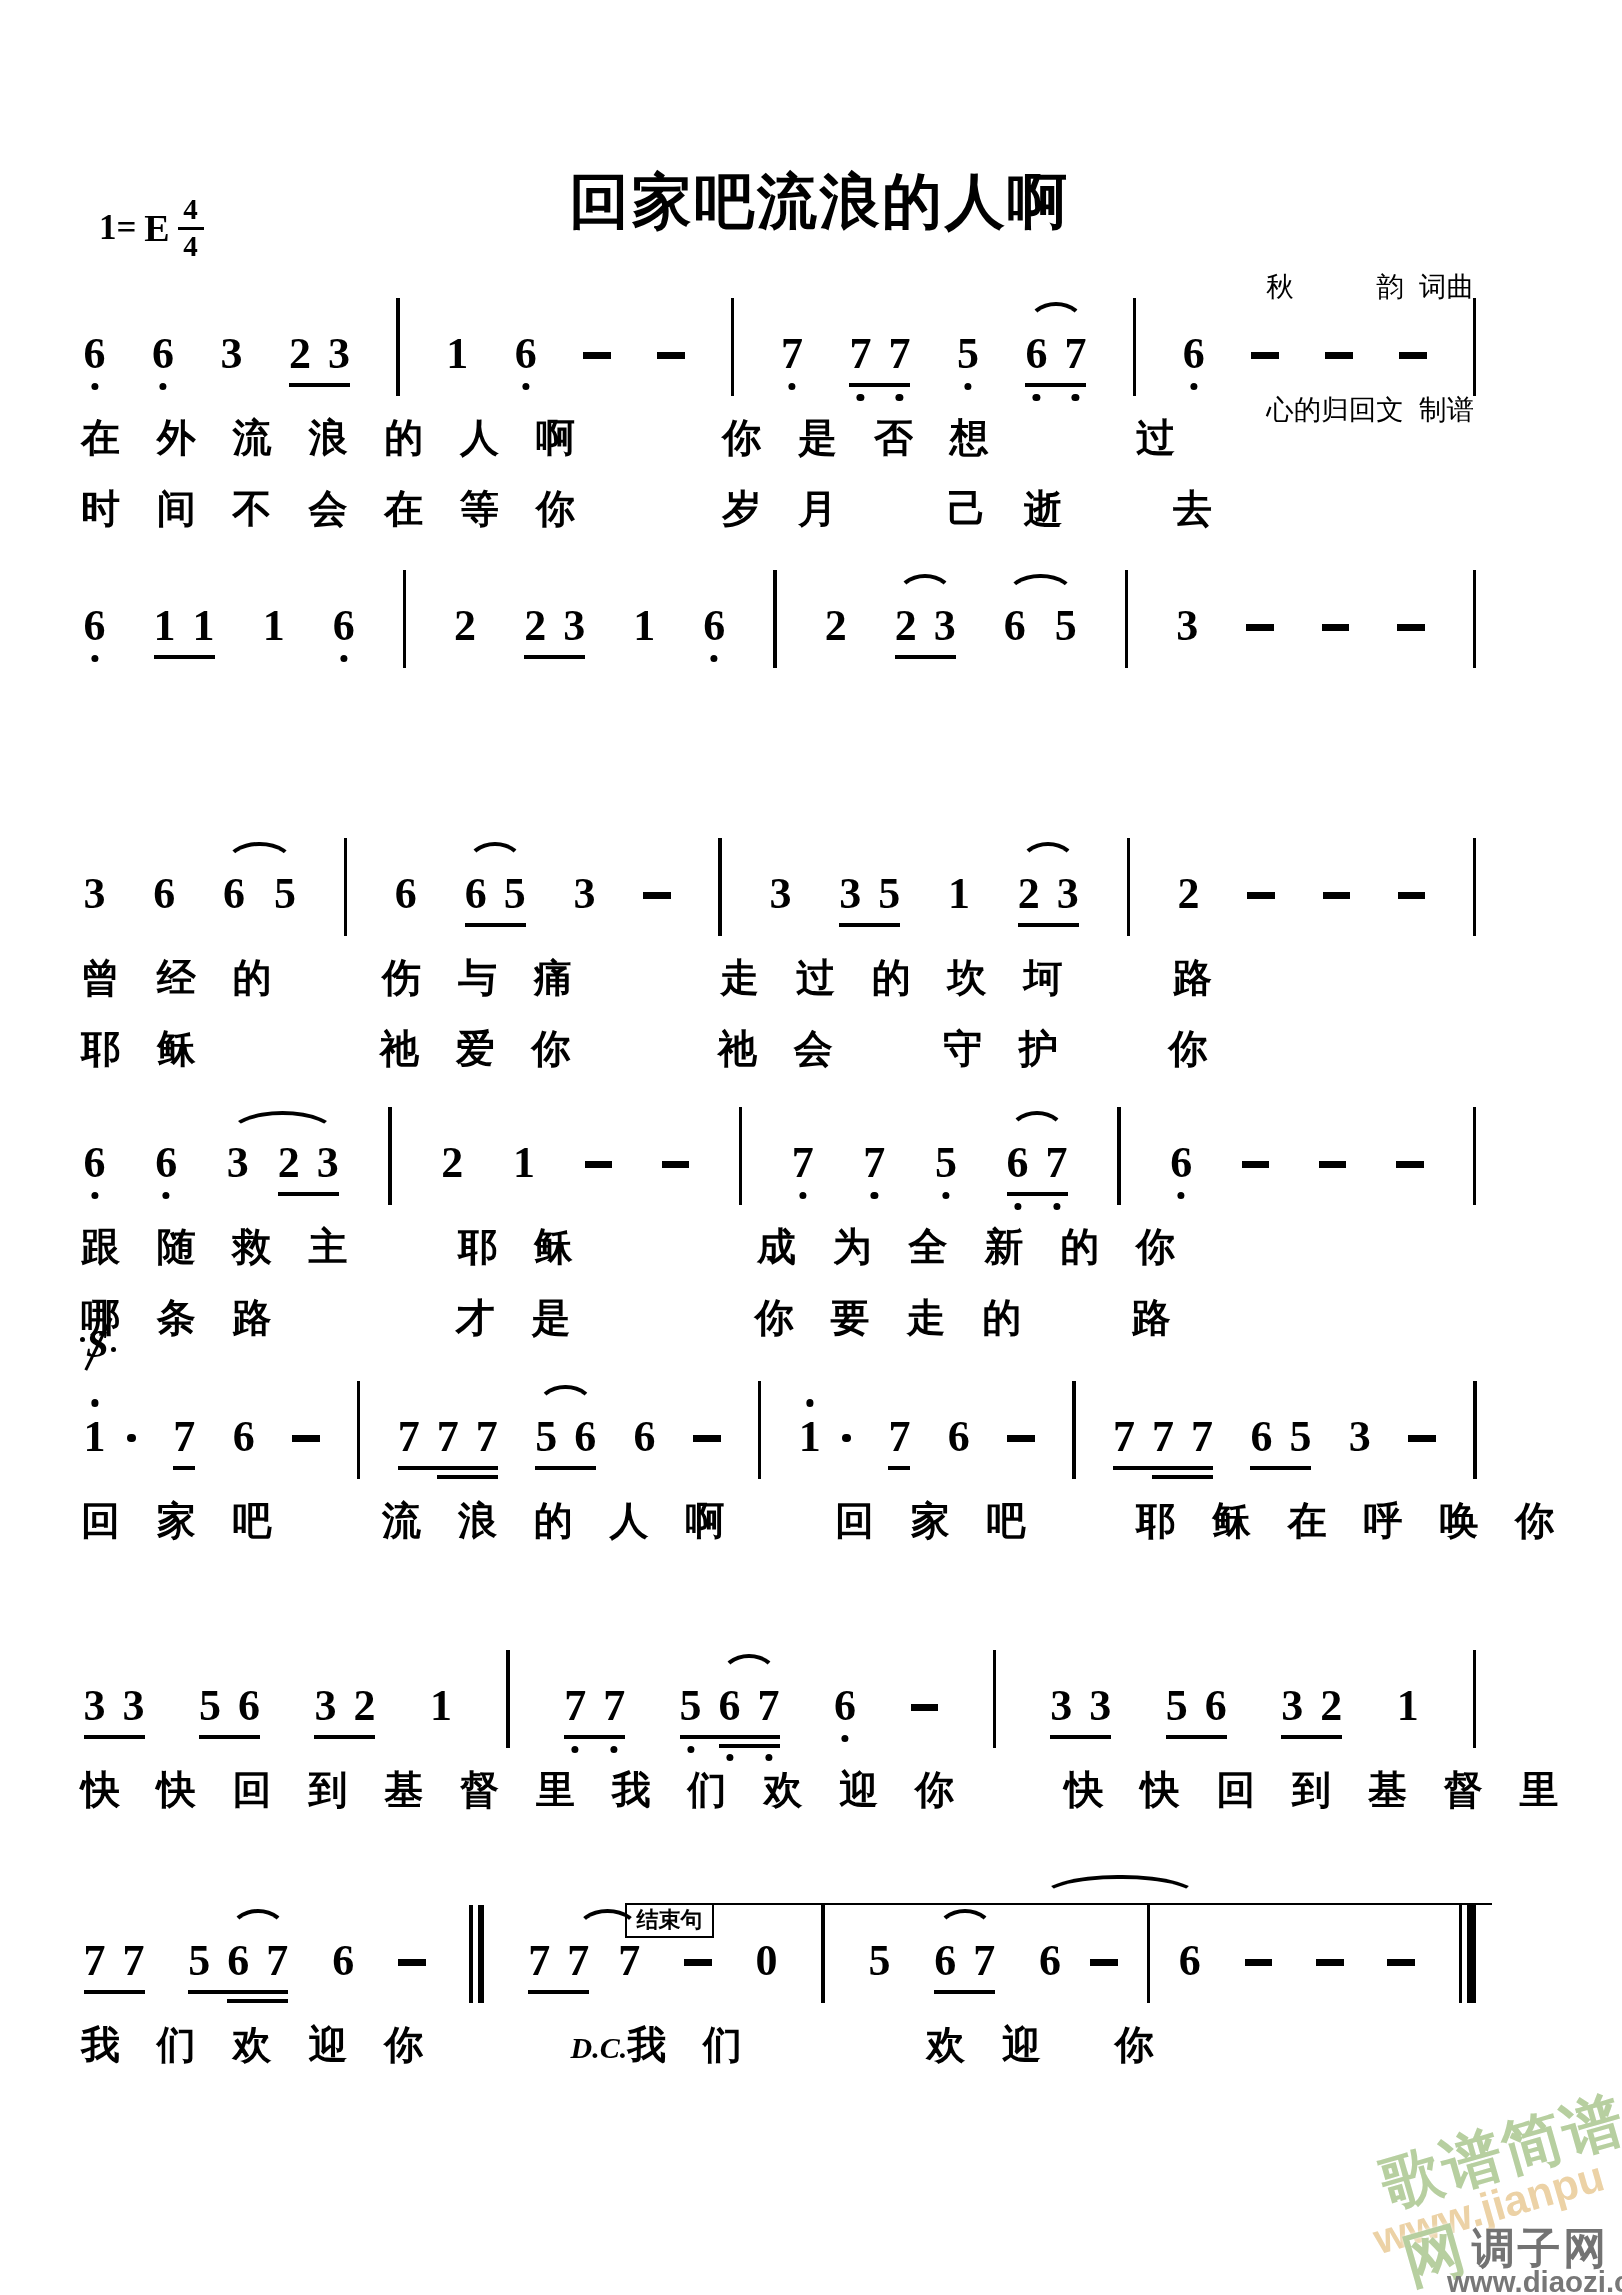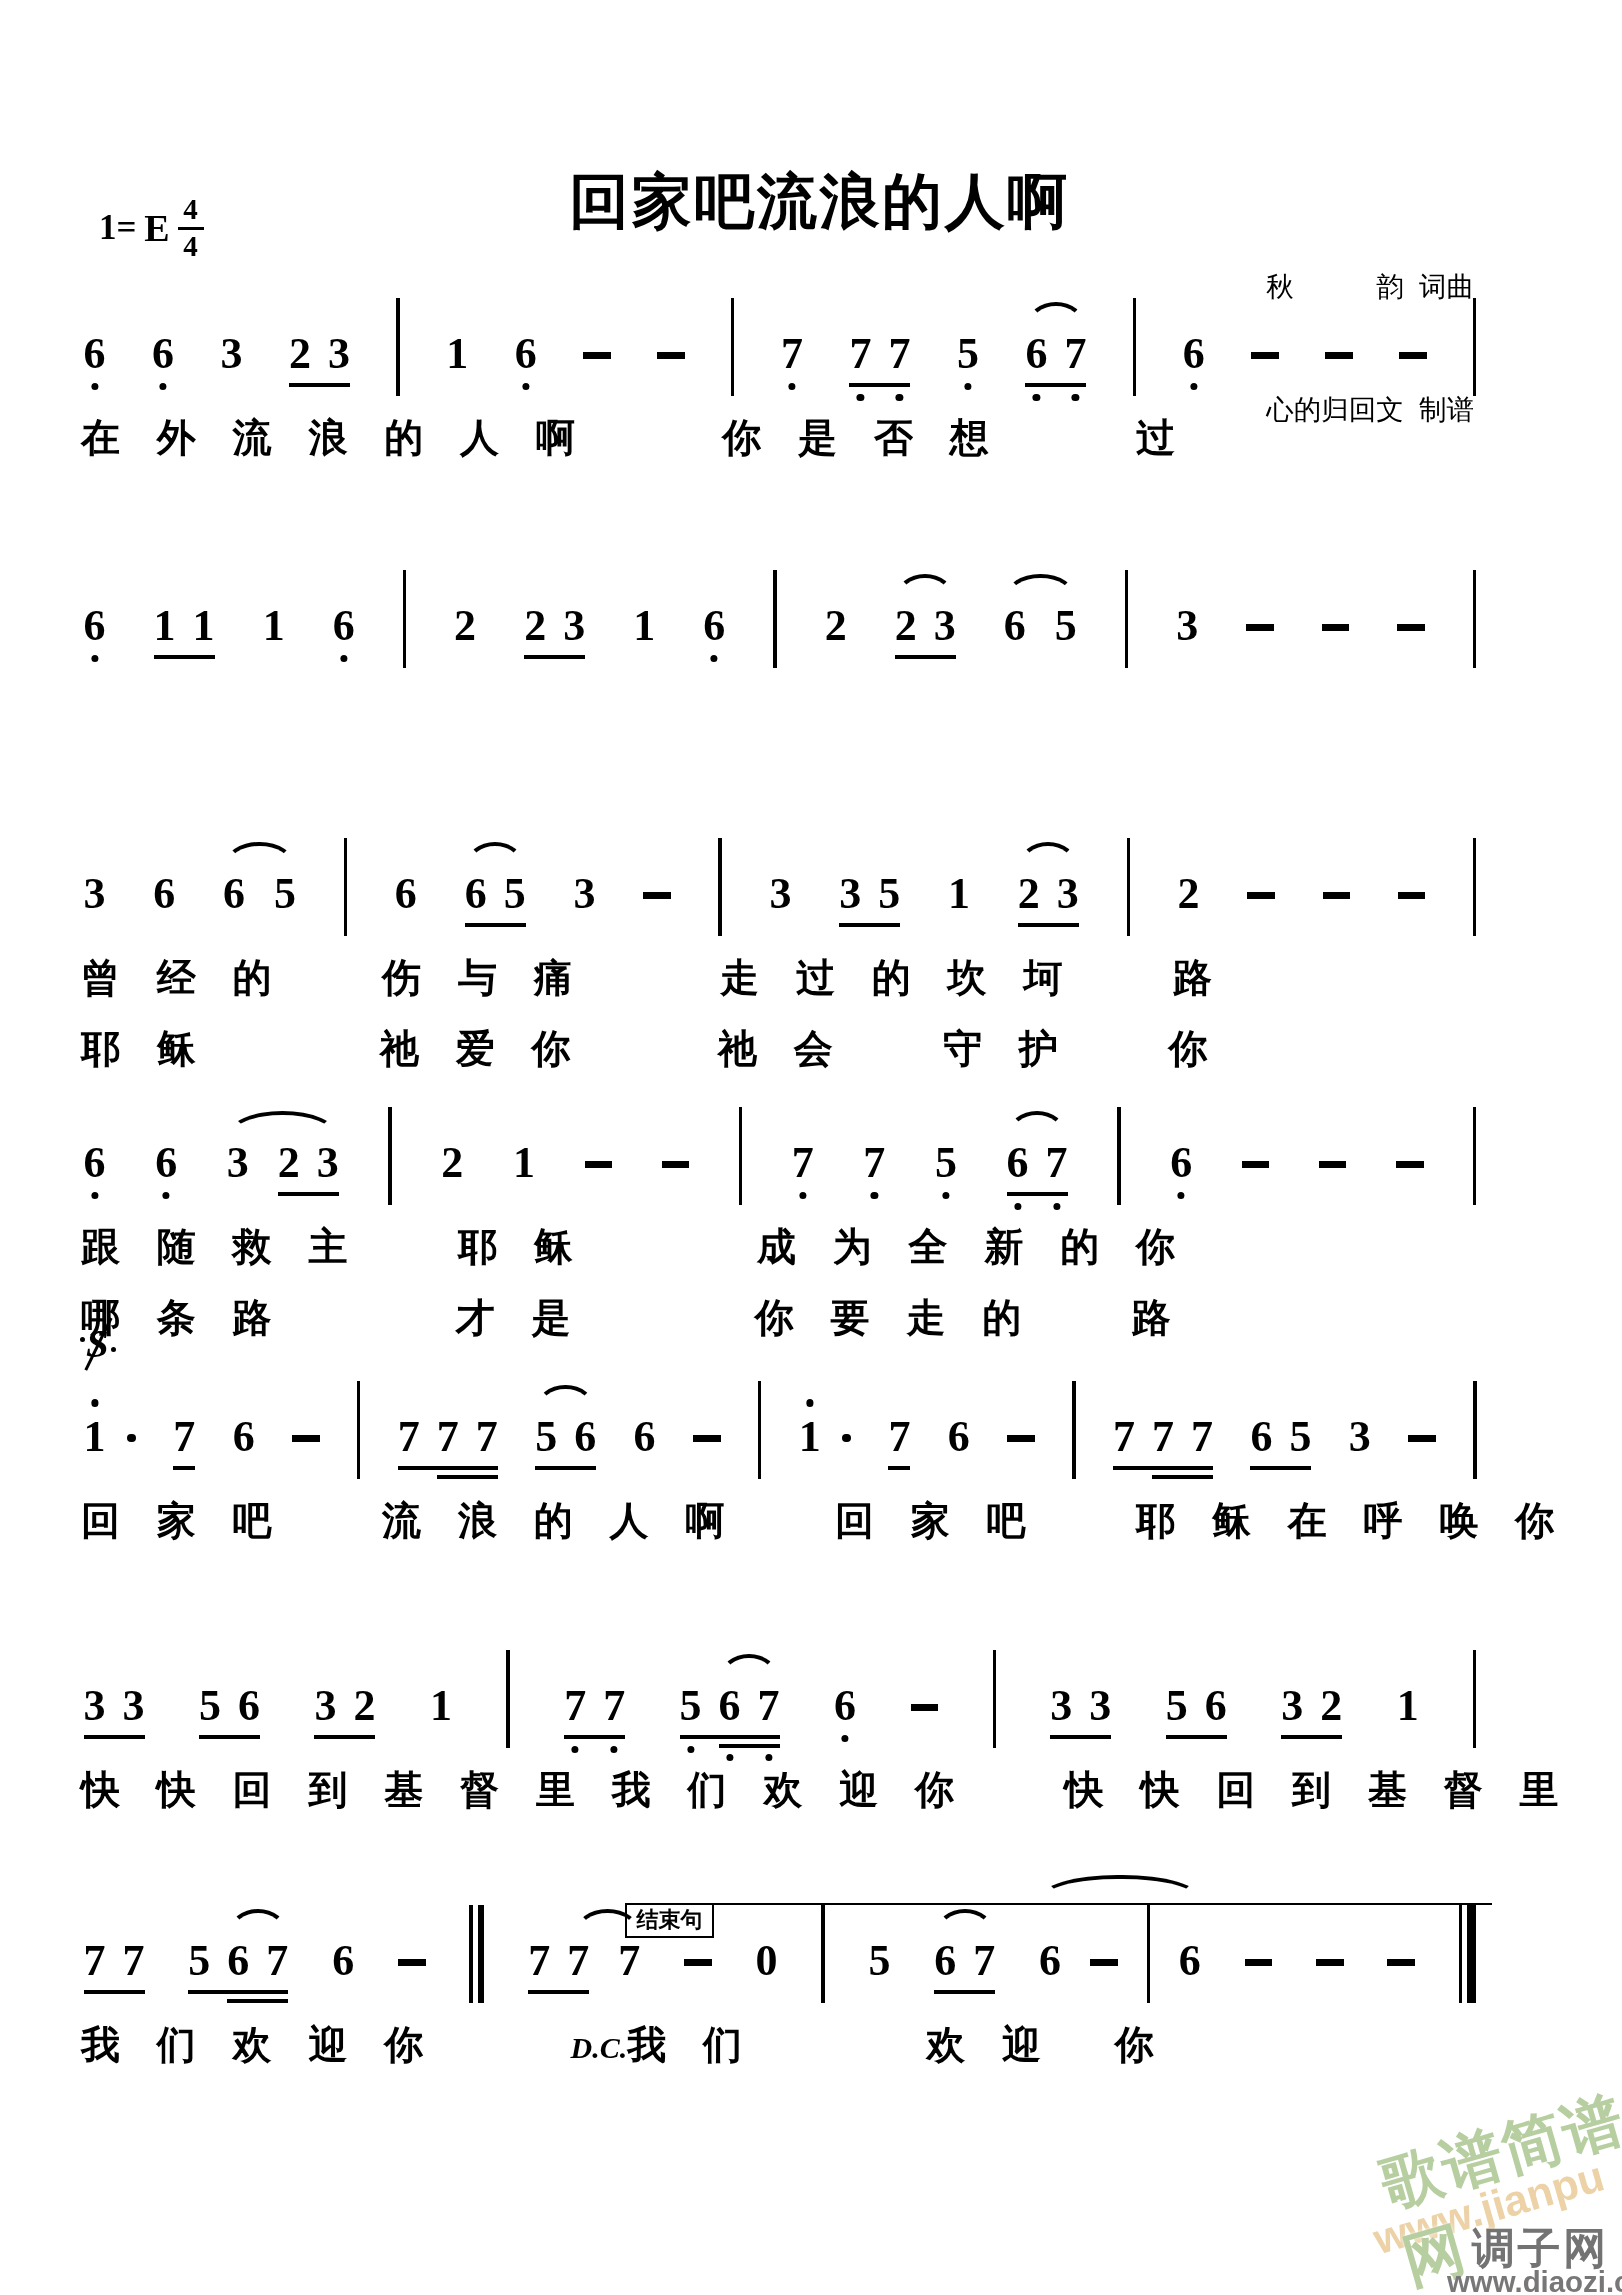--- a/index.html
+++ b/index.html
@@ -119,20 +119,21 @@
             <span class="note">7<i class="ld"></i></span>
           </span>
           <span class="bar"></span>
           <span class="note">6<i class="ld"></i></span>
           <span class="dash"></span>
           <span class="dash"></span>
           <span class="dash"></span>
           <span class="bar"></span>
         </div>
         <div class="lyr"><span class="lt">在 外 流 浪 的 人 啊    你 是 否 想    过</span></div>
+        <div class="lyr"><span class="lt">时 间 不 会 在 等 你    岁 月   己 逝   去</span></div>
       </div>
       <div class="mline" style="top: 566px;">
         <div class="nrow">
           <span class="note">6<i class="ld"></i></span>
           <span class="grp g1">
             <span class="note">1</span>
             <span class="note">1</span>
           </span>
           <span class="note">1</span>
           <span class="note">6<i class="ld"></i></span>

